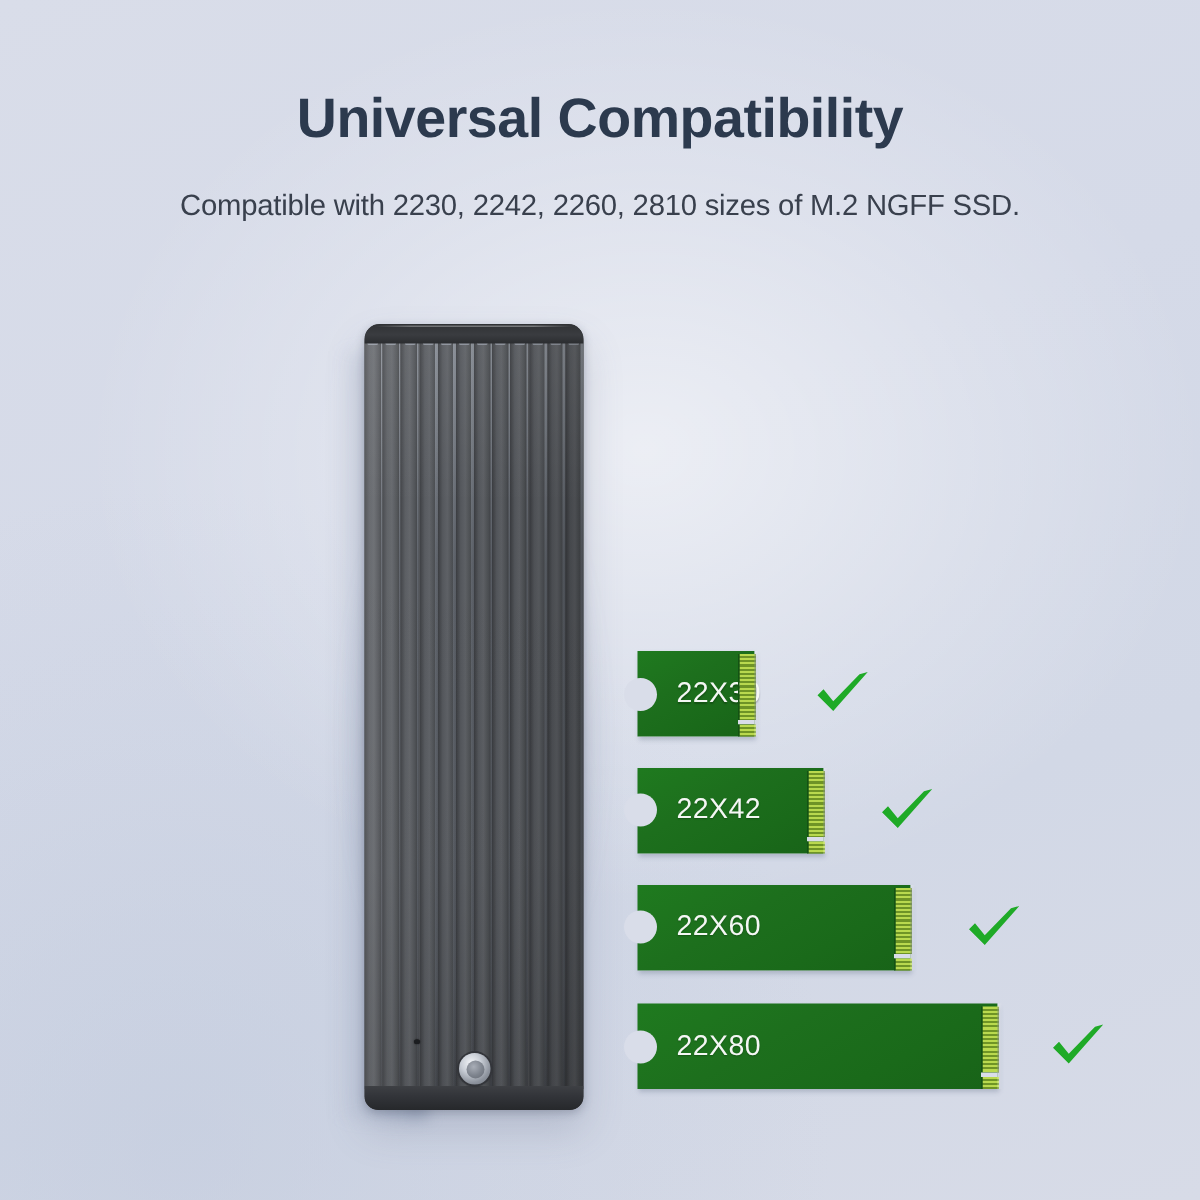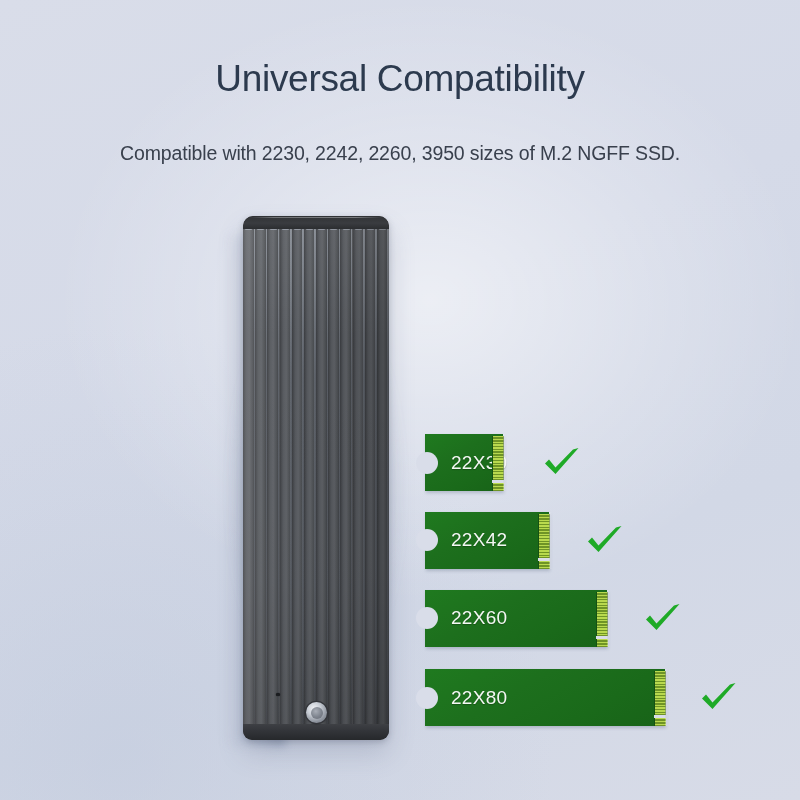--- a/index.html
+++ b/index.html
@@ -14,22 +14,22 @@
     background:
       radial-gradient(ellipse 520px 420px at 430px 300px, rgba(255,255,255,.55) 0%, rgba(255,255,255,.18) 45%, rgba(255,255,255,0) 72%),
       radial-gradient(ellipse 700px 700px at 120px 760px, rgba(188,198,218,.45) 0%, rgba(188,198,218,0) 62%),
       linear-gradient(160deg,#d9dde9 0%, #d5dae8 40%, #d2d8e6 70%, #d7dbe7 100%);
     overflow:hidden;
   }
 
   
   .header{position:absolute;left:0;top:0;width:800px;text-align:center;}
   .title{
-    margin:0;padding:16px;
-    font-size:37px;font-weight:400;letter-spacing:-.3px;
+    margin:0;padding:0;
+    font-size:37px;font-weight:700;letter-spacing:-.3px;
     color:#2c3a4e;line-height:1;
     padding-top:60px;
   }
   .subtitle{
     margin:0;padding:0;padding-top:31px;
     font-size:19.5px;font-weight:400;letter-spacing:-.15px;
     color:#39404d;line-height:1;
   }
 
   
@@ -148,21 +148,21 @@
   .check{position:absolute;width:44px;height:44px;top:6px;}
   .check svg{display:block;width:44px;height:44px;}
 </style>
 </head>
 <body>
 
 <div class="stage">
 
   <div class="header">
     <h1 class="title">Universal Compatibility</h1>
-    <p class="subtitle">Compatible with 2230, 2242, 2260, 3950 sizes of M.2 NGFF SSD.</p>
+    <p class="subtitle">Compatible with 2230, 2242, 2260, 2810 sizes of M.2 NGFF SSD.</p>
   </div>
 
   <div class="enclosure-wrap">
     <div class="enc-shadow"></div>
     <div class="enc-shadow2"></div>
     <div class="enclosure">
       <div class="enc-fins" id="enc-fins">
           <div class="fin" style="left: 0px; width: 12.1667px;"></div>
           <div class="fin-cap" style="left: 2.19px; width: 7.05667px;"></div>
           <div class="fin" style="left: 12.1667px; width: 12.1667px;"></div>

